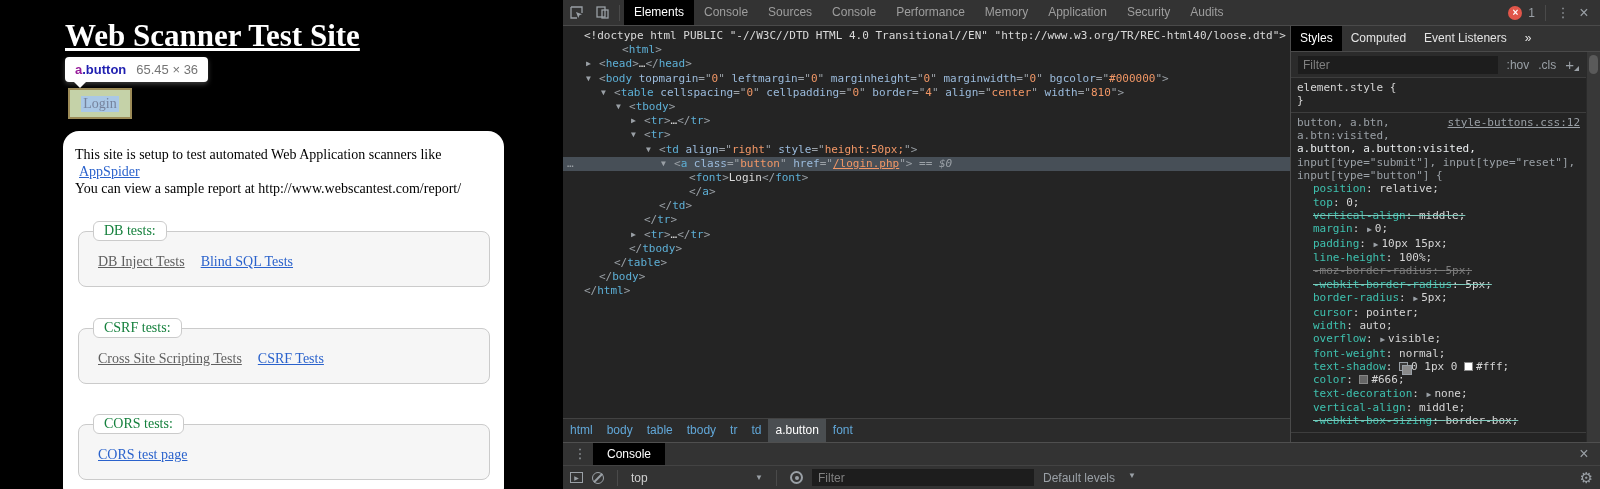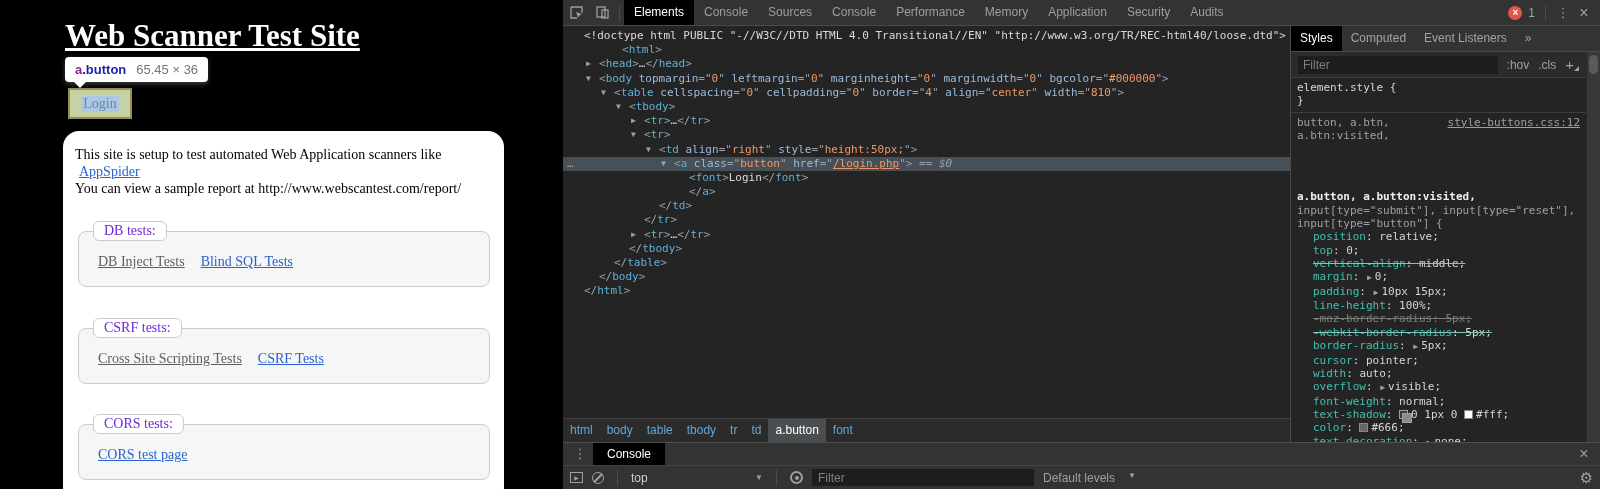--- a/index.html
+++ b/index.html
@@ -25,21 +25,21 @@
                font-size:14px; color:#76839d; }
   .panel { position:absolute; left:63px; top:131px; width:441px; height:372px; background:#fff; border-radius:16px; }
   .panel-text { position:absolute; left:12px; top:15px; font-family:"Liberation Serif",serif; font-size:14px;
                 color:#000; line-height:17px; }
   .panel-text .pad { padding-left:4px; }
   a.pg-link { color:#2a62cc; text-decoration:underline; cursor:pointer; }
   a.pg-link.visited { color:#5f5f5f; }
   .fieldset { position:absolute; left:15px; width:412px; height:56px; background:#f6f6f6;
               border:1px solid #cbcbcb; border-radius:8px; }
   .fieldset .legend { position:absolute; left:14px; top:-11px; background:#fff; border:1px solid #cbcbcb;
-              border-radius:6px; padding:1px 10px; font-family:"Liberation Serif",serif; font-size:14px; color:#6d28d9; }
+              border-radius:6px; padding:1px 10px; font-family:"Liberation Serif",serif; font-size:14px; color:#15803d; }
   .fieldset .links { position:absolute; left:19px; top:22px; display:flex; gap:16px;
               font-family:"Liberation Serif",serif; font-size:14px; white-space:nowrap; }
 
   
   .devtools { position:absolute; left:563px; top:0; width:1037px; height:489px; background:#242424;
               color:#d5d5d5; font-size:12px; }
   .dt-toolbar { position:absolute; left:0; top:0; right:0; height:26px; background:#333;
                 border-bottom:1px solid #4a4a4a; display:flex; align-items:center; }
   .tb-icon { width:26px; height:25px; display:flex; align-items:center; justify-content:center; cursor:pointer; }
   .tb-sep { width:1px; height:16px; background:#4a4a4a; margin:0 4px; }
@@ -66,36 +66,36 @@
   .seg-d { color:#9aa0a6; font-style:italic; }
 
   .breadcrumbs { position:absolute; left:0; bottom:0; width:727px; height:24px; background:#2b2b2b;
                  border-top:1px solid #424242; display:flex; align-items:center; overflow:hidden; }
   .crumb { padding:0 7px; line-height:23px; color:#61a7d8; cursor:pointer; white-space:nowrap; }
   .crumb.active { background:#4a4e51; color:#fff; }
 
   .styles-pane { position:absolute; left:727px; top:0; right:0; bottom:0; border-left:1px solid #4a4a4a;
                  background:#242424; overflow:hidden; }
   .sp-tabs { height:26px; background:#333; border-bottom:1px solid #4a4a4a; display:flex; align-items:center; }
-  .sp-tab { padding:0 9px; line-height:25px; color:#a3a3a3; cursor:pointer; white-space:nowrap; }
+  .sp-tab { padding:0 9px; line-height:25px; color:#e5e5e5; cursor:pointer; white-space:nowrap; }
   .sp-tab.active { background:#000; color:#fff; }
   .sp-filter { position:absolute; left:0; right:14px; top:26px; height:26px; background:#2b2b2b;
                border-bottom:1px solid #3d3d3d; display:flex; align-items:center; padding:0 7px; gap:9px; }
   .sp-filter input { flex:1; background:#1d1d1d; border:none; outline:none; height:18px; color:#bbb;
                font-size:12px; padding:0 5px; font-family:"Liberation Sans",sans-serif; min-width:40px; }
   .sp-filter input::placeholder { color:#808080; }
   .sp-chip { color:#9aa0a6; cursor:pointer; white-space:nowrap; }
   .sp-plus { position:relative; color:#9aa0a6; font-size:15px; cursor:pointer; padding-right:5px; }
   .sp-plus::after { content:""; position:absolute; right:0; bottom:2px; border-left:5px solid transparent;
                border-bottom:5px solid #9aa0a6; }
   .sp-body { position:absolute; left:0; right:14px; top:52px; bottom:0; overflow:hidden;
              font-family:"DejaVu Sans Mono",monospace; font-size:11px; line-height:13.35px; }
   .sp-section { padding:3px 6px 4px 6px; border-bottom:1px solid #3d3d3d; color:#d5d5d5; }
   .sel-line { color:#9aa0a6; white-space:nowrap; }
-  .sel-line.matched { color:#eceff1; font-weight:bold;margin-top:48px; }
+  .sel-line.matched { color:#eceff1; font-weight:normal; }
   .css-link { float:right; color:#9aa0a6; text-decoration:underline; cursor:pointer; }
   .prop-line { padding-left:16px; white-space:nowrap; cursor:pointer; }
   .pname { color:#3ec1af; }
   .pval, .ppunct { color:#d5d5d5; }
   .struckwrap { text-decoration:line-through; color:#7fcabc; }
   .dimline .pname, .dimline .pval, .dimline .ppunct { color:#7c7c7c;margin-top:24px; }
   .dimline.struckwrap { color:#7c7c7c; }
   .parrow { color:#9aa0a6; font-size:8px; margin:0 3px 0 1px; }
   .swatch { display:inline-block; width:9px; height:9px; border:1px solid #888; vertical-align:-1px; margin-right:3px; }
   .shadow-ic { display:inline-block; position:relative; width:9px; height:9px; border:1px solid #9aa0a6;

